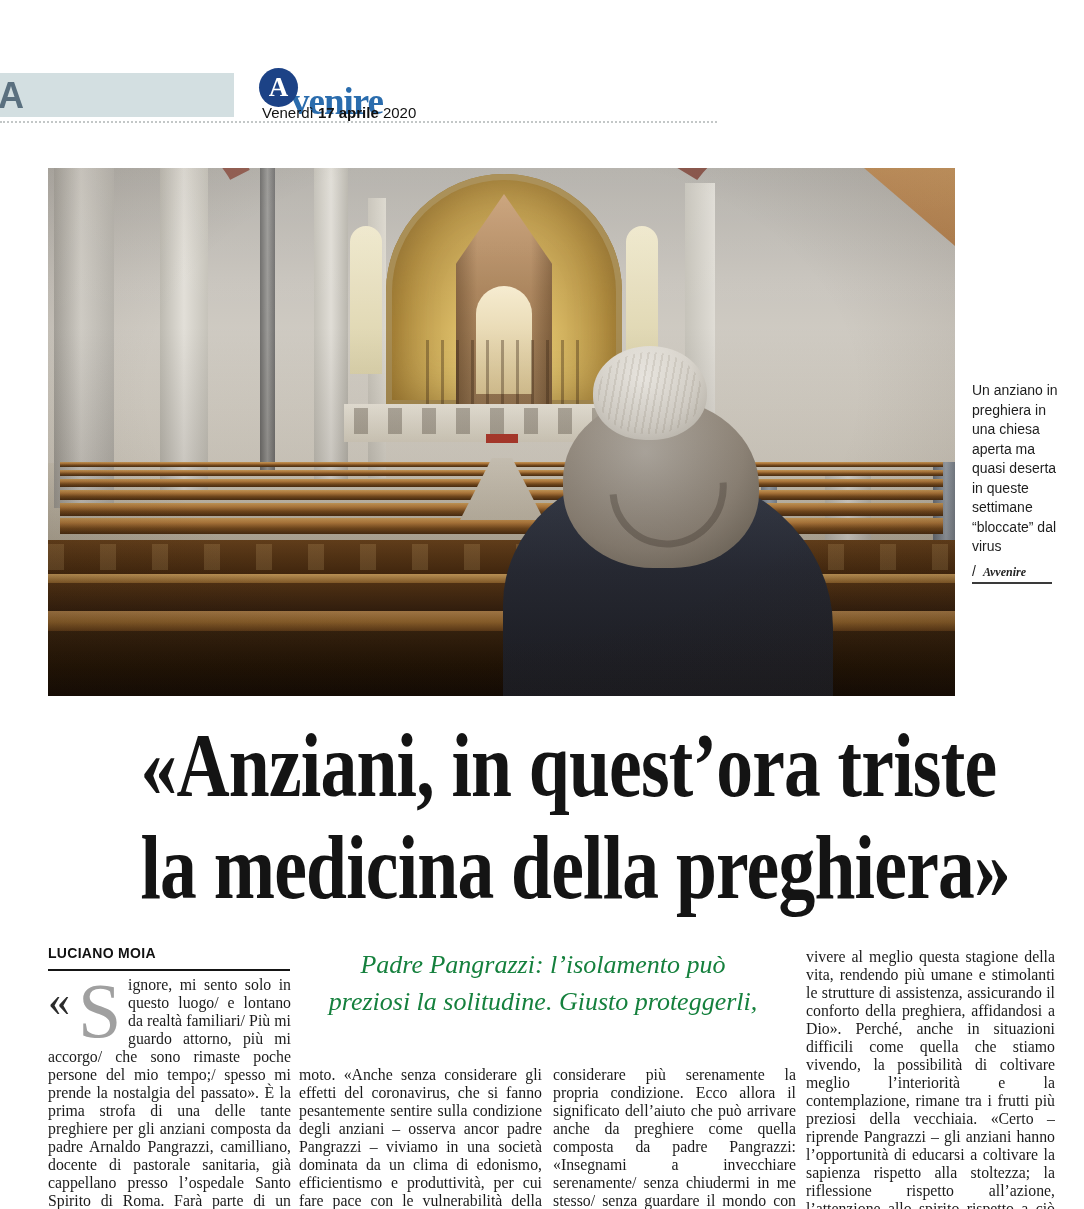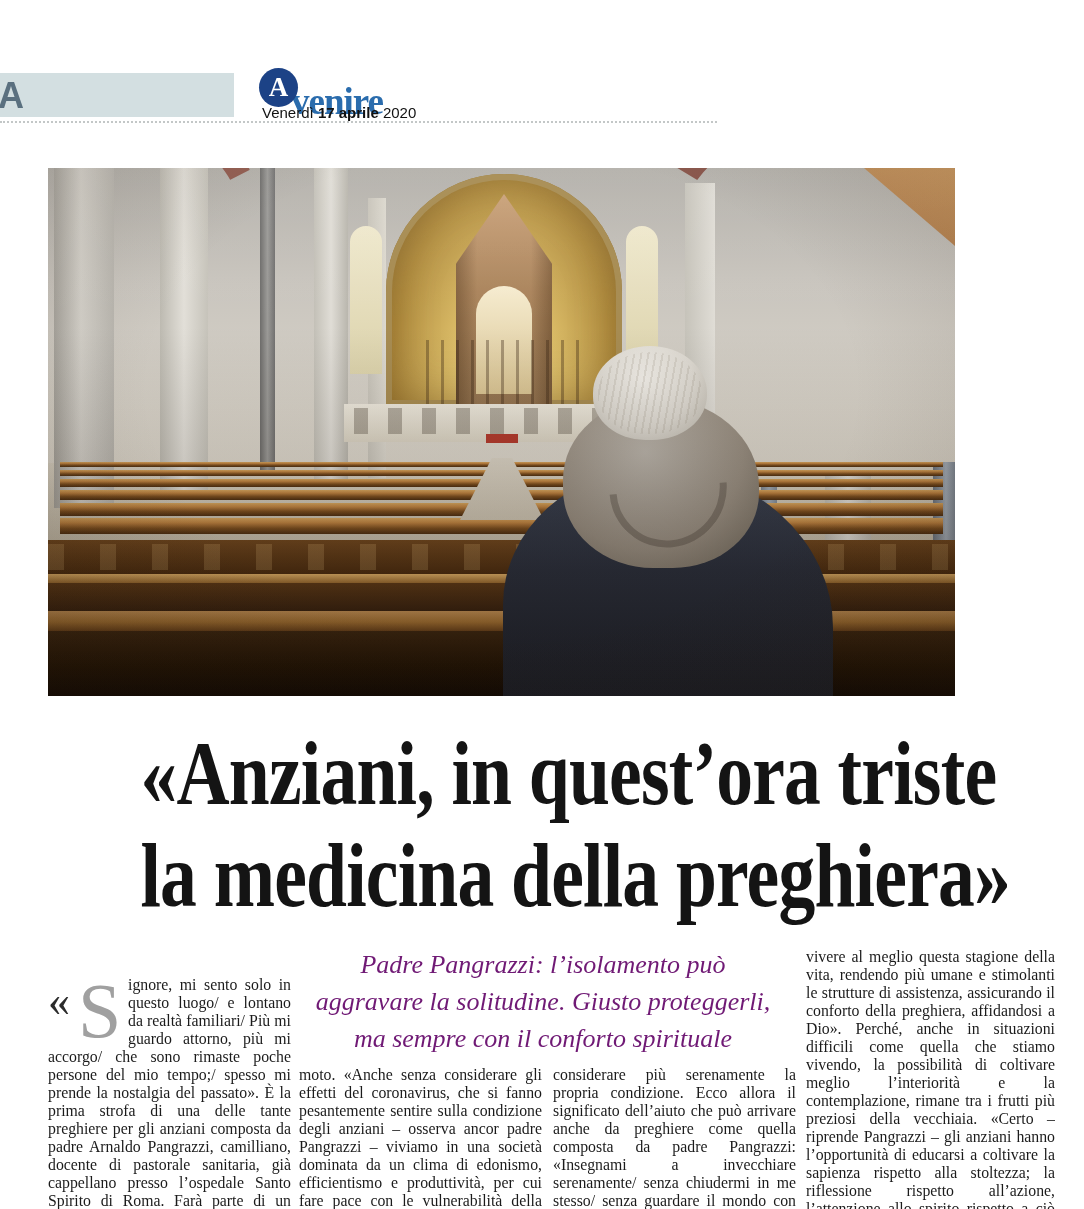--- a/index.html
+++ b/index.html
@@ -93,27 +93,27 @@
       linear-gradient(180deg,rgba(255,255,255,.05),transparent 30%,rgba(18,10,4,.28) 94%);}
 
   
   .caption{left:972px;top:381px;width:98px;font:400 14px/19.5px "Liberation Sans",sans-serif;color:#1d1d1d;}
   .credit{margin-top:7px;width:80px;border-bottom:2px solid #3a3a3a;padding-bottom:4px;
       display:flex;align-items:baseline;gap:7px;}
   .credit .slash{font:400 14px/1 "Liberation Sans",sans-serif;color:#222;}
   .credit .name{font:italic 700 12px/1 "Liberation Serif",serif;color:#222;}
 
   
-  .headline{left:40px;top:714px;width:1004px;text-align:center;margin-top:8px;}
+  .headline{left:40px;top:714px;width:1004px;text-align:center;}
   .hl-line{font:700 92px/102px "Liberation Serif",serif;color:#141414;white-space:nowrap;
       transform:scaleX(.8);transform-origin:50% 50%;letter-spacing:-1px;}
   .byline{left:48px;top:946px;width:242px;font:700 14px/1 "Liberation Sans",sans-serif;
       letter-spacing:.3px;color:#111;border-bottom:2px solid #151515;padding-bottom:9px;}
   .standfirst{left:288px;top:946px;width:510px;text-align:center;
-      font:italic 26px/37px "Liberation Serif",serif;color:#701a75;}
+      font:italic 26px/37px "Liberation Serif",serif;color:#15803d;}
 
   
   .bodycol{width:243px;font:400 15.8px/18px "Liberation Serif",serif;color:#1b1b1b;
       text-align:justify;overflow:hidden;}
   .bodycol p{margin:0;}
   .col1{left:48px;top:976px;height:233px;}
   .col2{left:299px;top:1066px;height:143px;}
   .col3{left:553px;top:1066px;height:143px;}
   .col4{left:806px;top:948px;width:249px;height:261px;}
   .dc{float:left;width:76px;height:54px;position:relative;margin:2px 4px 0 0;}
@@ -173,31 +173,38 @@
     <div class="ph-rail-mid"></div>
     <div class="ph-bench-mid"></div>
     <div class="ph-front-rail"></div>
     <div class="ph-front-face"></div>
     <div class="ph-jacket"></div>
     <div class="ph-hood"></div>
     <div class="ph-hair"></div>
     <div class="ph-vignette"></div>
   </div>
 
+  <div class="abs caption">
+    <span>Un anziano in preghiera in una chiesa aperta ma quasi deserta in queste settimane “bloccate” dal virus</span>
+    <div class="credit">
+      <span class="slash">/</span>
+      <span class="name">Avvenire</span>
+    </div>
+  </div>
 
   <div class="abs headline">
     <div class="hl-line">«Anziani, in quest’ora triste</div>
     <div class="hl-line">la medicina della preghiera»</div>
   </div>
 
+  <div class="abs byline">LUCIANO MOIA</div>
 
   <div class="abs standfirst">
     <div>Padre Pangrazzi: l’isolamento può</div>
-    <div>aggravare la solitudine. Giusto proteggerli,</div>
-    <div>ma sempre con il conforto spirituale</div>
+    <div>preziosi la solitudine. Giusto proteggerli,</div>
   </div>
 
   <div class="abs bodycol col1">
     <p>
       <span class="dc">
         <span class="dc-quote">«</span>
         <span class="dc-letter">S</span>
       </span>
       <span>ignore, mi sento solo in questo luogo/ e lontano da realtà familiari/ Più mi guardo attorno, più mi accorgo/ che sono rimaste poche persone del mio tempo;/ spesso mi prende la nostalgia del passato». È la prima strofa di una delle tante preghiere per gli anziani composta da padre Arnaldo Pangrazzi, camilliano, docente di pastorale sanitaria, già cappellano presso l’ospedale Santo Spirito di Roma. Farà parte di un volumetto di prossima pubblicazione con una serie di testi</span>
     </p>

